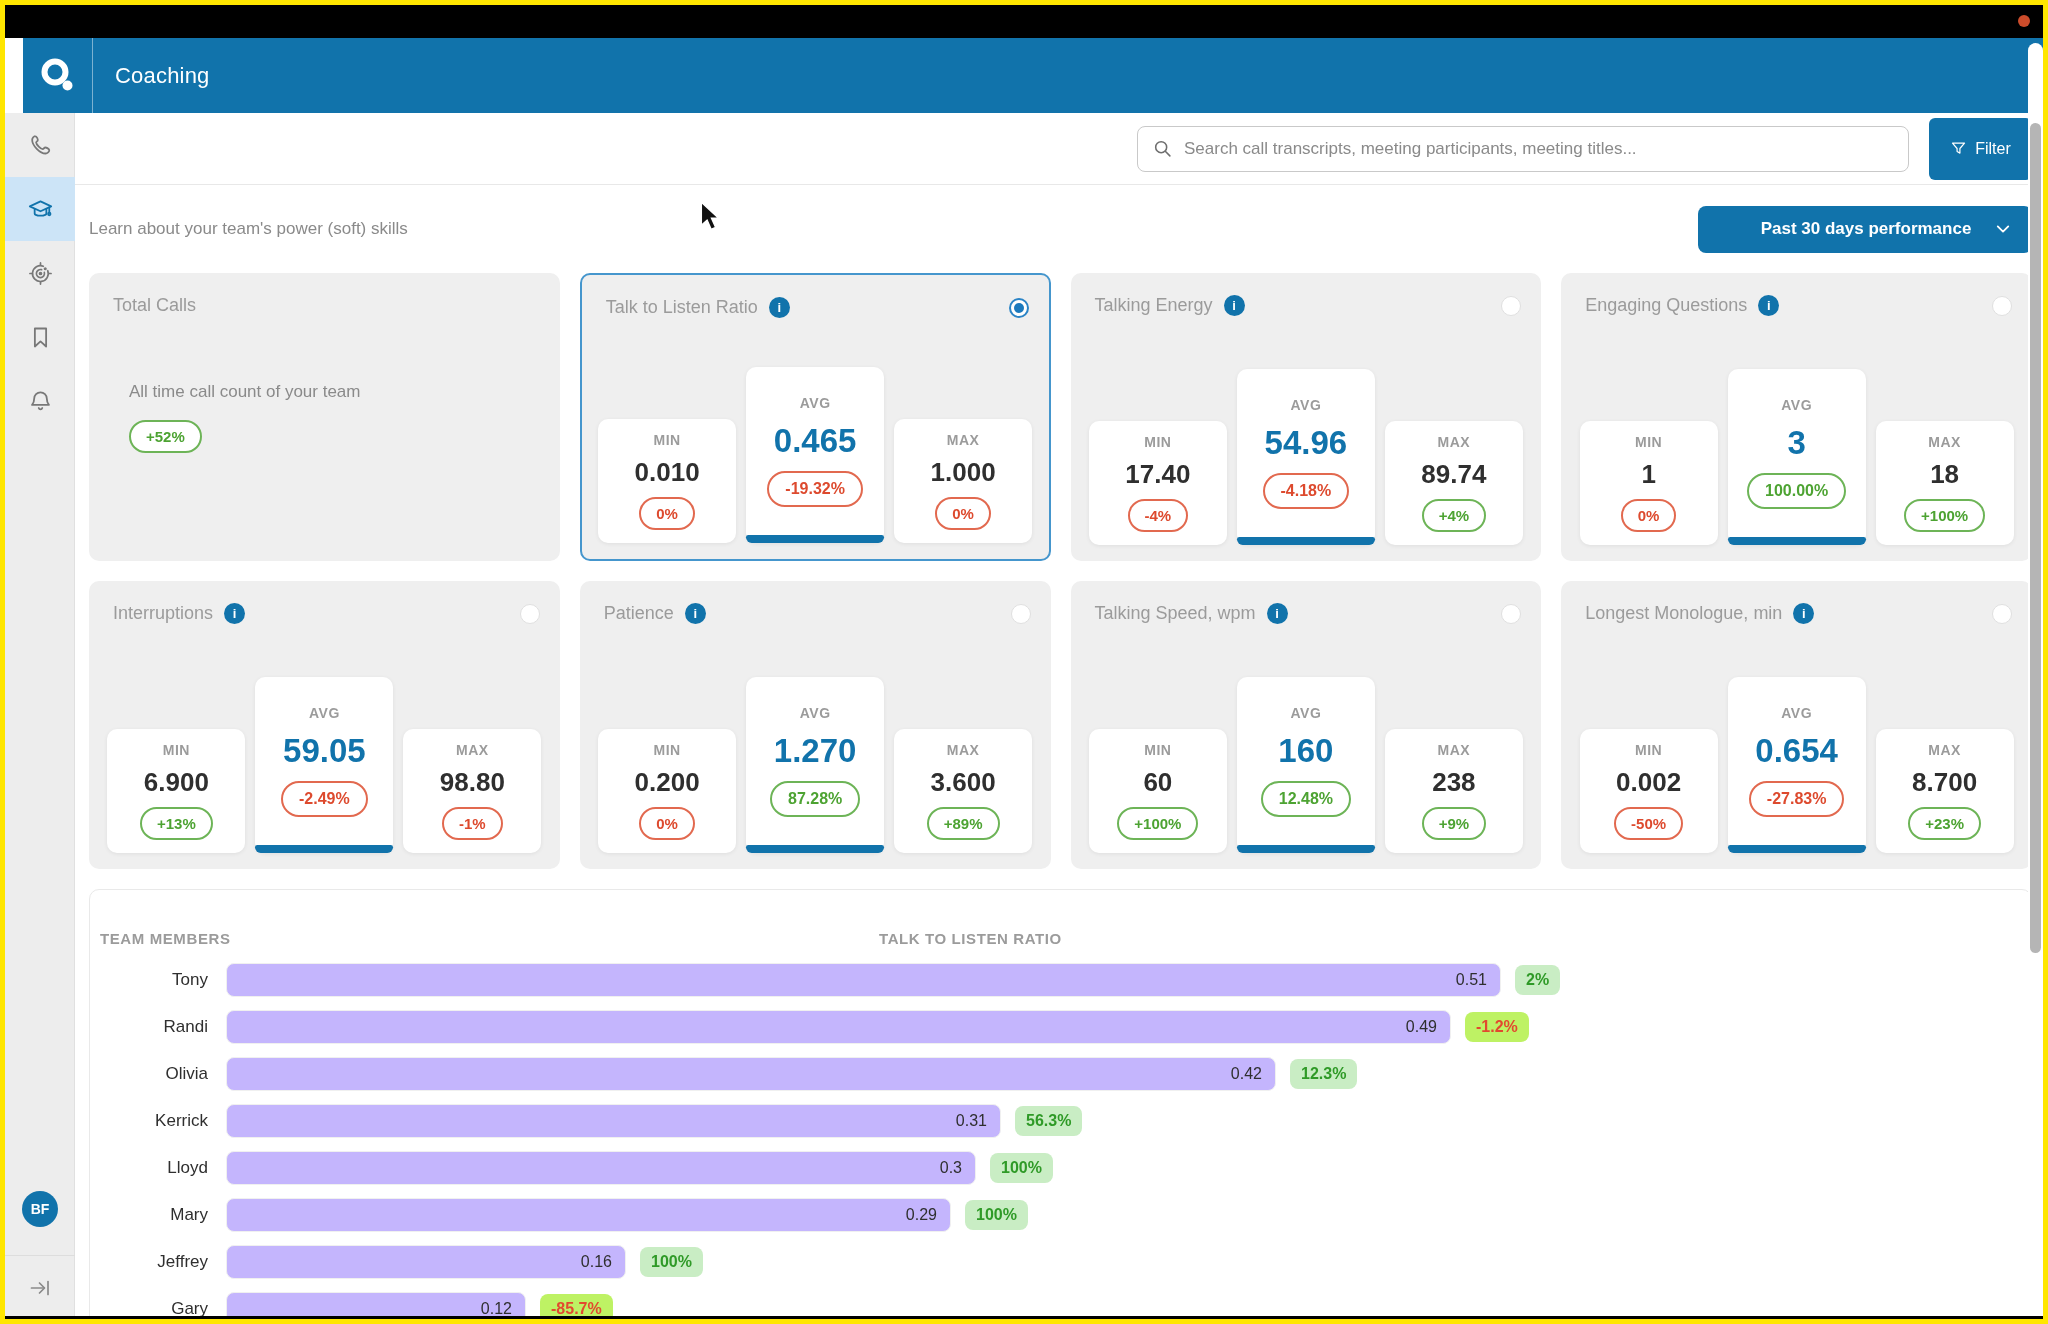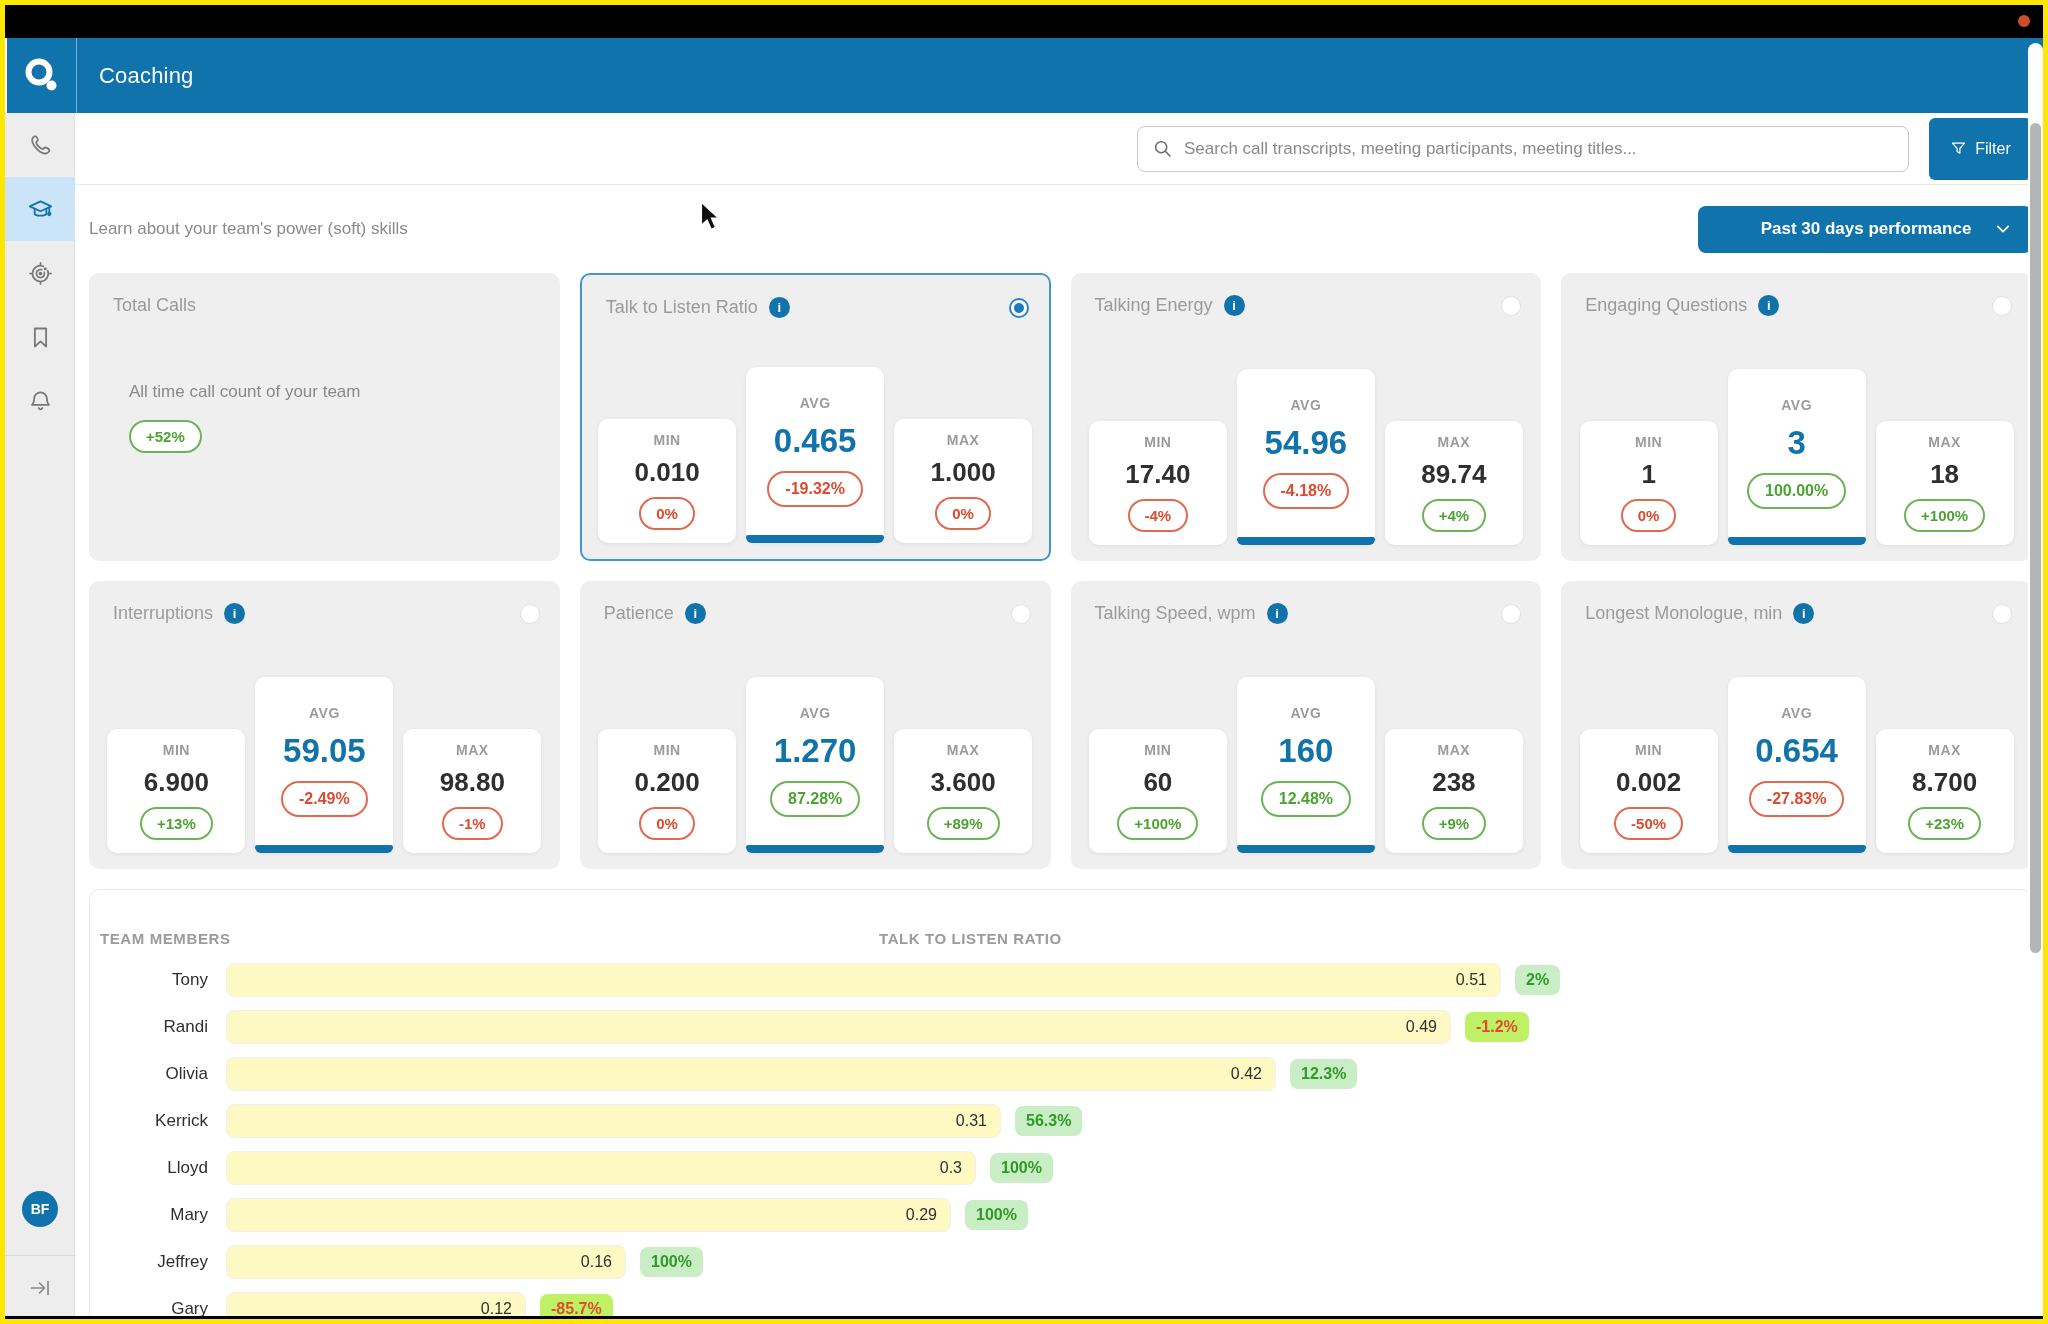--- a/index.html
+++ b/index.html
@@ -5,21 +5,21 @@
   * { box-sizing: border-box; margin: 0; padding: 0; }
   body { margin: 0; background: #333; font-family: "Liberation Sans", "DejaVu Sans", sans-serif; }
   .frame { position: relative; width: 2048px; height: 1324px; background: #ffe600; overflow: hidden; }
   .screen { position: absolute; inset: 5px; background: #fff; overflow: hidden; }
 
   
   .topbar { position: absolute; left: 0; top: 0; right: 0; height: 33px; background: #000; z-index: 30; }
   .record-dot { position: absolute; right: 13px; top: 10px; width: 12px; height: 12px; border-radius: 50%; background: #cc4c2b; }
 
   
-  .appheader { position: absolute; left: 2px; top: 33px; right: 0; height: 75px; background: #1173ab; display: flex; align-items: center; z-index: 20; }
+  .appheader { position: absolute; left: 18px; top: 33px; right: 0; height: 75px; background: #1173ab; display: flex; align-items: center; z-index: 20; }
   .logo-col { width: 70px; height: 100%; display: flex; align-items: center; justify-content: center; border-right: 1px solid rgba(255,255,255,.45); flex: 0 0 70px; }
   .header-title { color: #fff; font-size: 22px; padding-left: 22px; letter-spacing: .2px; }
 
   
   .sidebar { position: absolute; left: 0; top: 108px; bottom: 0; width: 70px; background: #ededed; border-right: 1px solid #e0e0e0; z-index: 10; }
   .side-item { width: 70px; height: 64px; display: flex; align-items: center; justify-content: center; color: #787878; cursor: pointer; }
   .side-item.active { background: #cce4f7; color: #1173ab; }
   .side-item svg { width: 27px; height: 27px; }
   .side-bottom { position: absolute; bottom: 0; left: 0; width: 70px; }
   .avatar { width: 36px; height: 36px; margin: 0 auto 28px; border-radius: 50%; background: #1173ab; color: #fff; font-size: 14px; font-weight: bold; display: flex; align-items: center; justify-content: center; }
@@ -80,21 +80,21 @@
 
   
   .team-panel { margin: 20px 11px 0 14px; background: #fff; border: 1px solid #e9e9e9; border-radius: 10px; height: 440px; position: relative; padding-top: 40px; }
   .team-headers { position: relative; height: 18px; }
   .th-label { font-size: 15px; font-weight: bold; color: #9b9b9b; letter-spacing: .6px; }
   .th-members { margin-left: 10px; }
   .th-metric { position: absolute; left: 789px; top: 0; }
   .team-rows { margin-top: 8px; }
   .t-row { height: 47px; display: flex; align-items: center; cursor: pointer; }
   .t-name { width: 118px; text-align: right; font-size: 17px; color: #2f2f2f; flex: 0 0 118px; }
-  .t-bar { margin-left: 18px; height: 34px; background: #fef9c3; border: 1px solid #f0f0f0; border-radius: 8px; display: flex; align-items: center; justify-content: flex-end; padding-right: 13px; }
+  .t-bar { margin-left: 18px; height: 34px; background: #c4b5fd; border: 1px solid #f0f0f0; border-radius: 8px; display: flex; align-items: center; justify-content: flex-end; padding-right: 13px; }
   .t-val { font-size: 16px; color: #2f2f2f; }
   .badge { margin-left: 14px; padding: 6px 11px; border-radius: 8px; font-weight: bold; font-size: 16px; }
   .badge.green { background: #c9edc4; color: #2f9a27; }
   .badge.red { background: #bef264; color: #e2492f; }
 
   
   .sb-track { position: absolute; right: 0; top: 38px; bottom: 0; width: 15px; background: #fff; border-radius: 8px 8px 0 0; z-index: 40; }
   .sb-thumb { position: absolute; right: 2px; top: 80px; width: 11px; height: 830px; background: #b5b5b5; border-radius: 6px; cursor: pointer; }
 
   .bottom-line { position: absolute; left: 0; right: 0; bottom: 0; height: 3px; background: #000; z-index: 50; }

